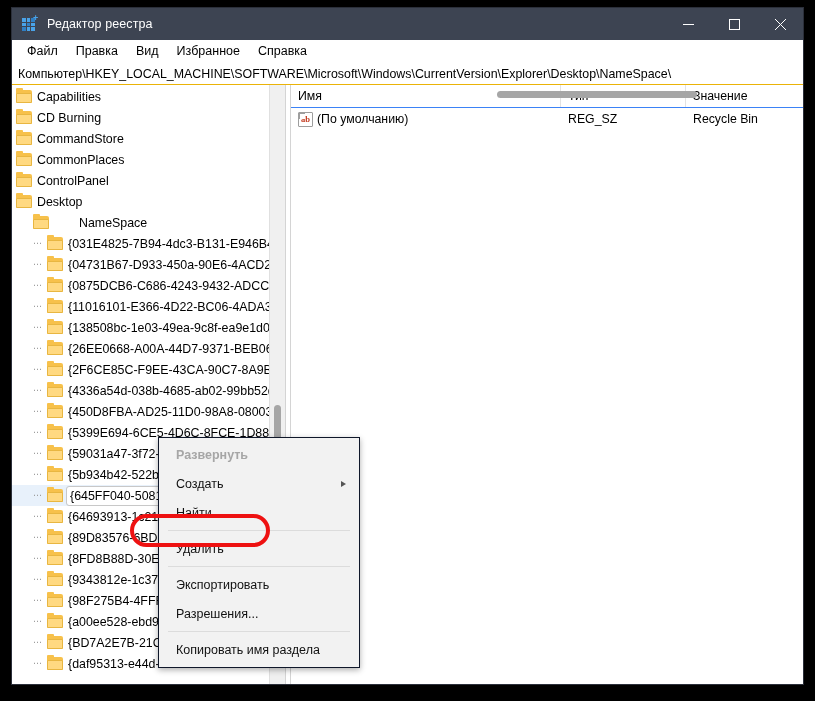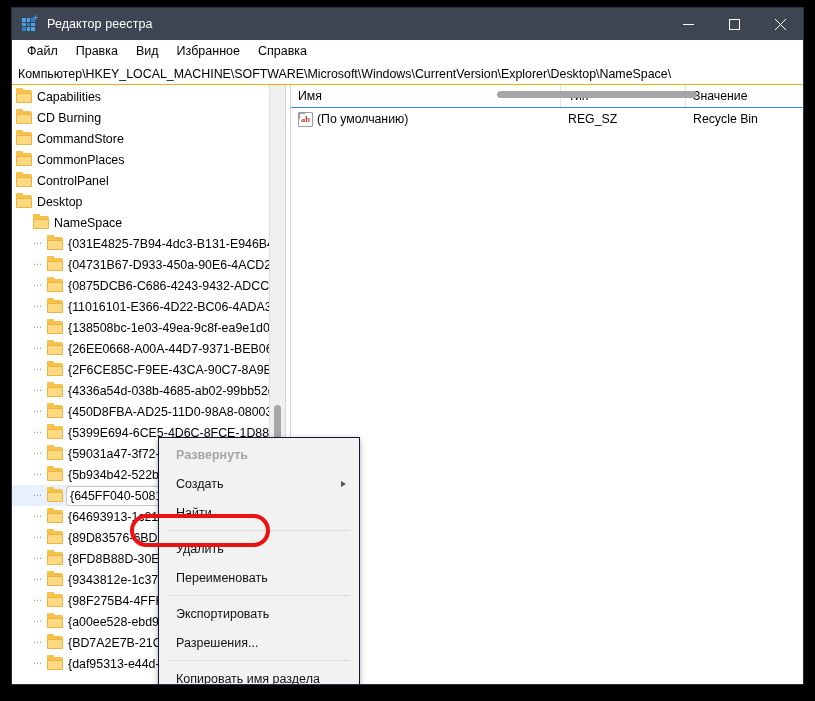--- a/index.html
+++ b/index.html
@@ -174,21 +174,21 @@
     background: #ffffff;
     outline: 1px solid #c8c8c8;
     padding: 2px 4px 2px 3px;
     margin-left: -1px;
     border-radius: 2px;
   }
   .tree-row.selected {
     background: #e8f1fb;
   }
   .tree-row.indent0 { padding-left: 4px; }
-  .tree-row.indent1 { padding-left: 21px; }
+  .tree-row.indent1 { padding-left: 21px; gap: 25px; }
   .tree-row.indent2 { padding-left: 21px; }
   .tree-row.indent2 .dots {
     width: 14px; flex: 0 0 auto;
     color: #9a9a9a; font-size: 9px;
     letter-spacing: 0px;
     line-height: 21px;
   }
 
   
   #tree-vscroll {
@@ -701,23 +701,20 @@
         <span>Создать</span>
         <span class="arrow"></span>
       </div>
       <div class="ctx-item">
         <span>Найти...</span>
       </div>
       <div class="ctx-sep"></div>
       <div class="ctx-item">
         <span>Удалить</span>
       </div>
-      <div class="ctx-item">
-        <span>Переименовать</span>
-      </div>
       <div class="ctx-sep"></div>
       <div class="ctx-item">
         <span>Экспортировать</span>
       </div>
       <div class="ctx-item">
         <span>Разрешения...</span>
       </div>
       <div class="ctx-sep"></div>
       <div class="ctx-item">
         <span>Копировать имя раздела</span>

